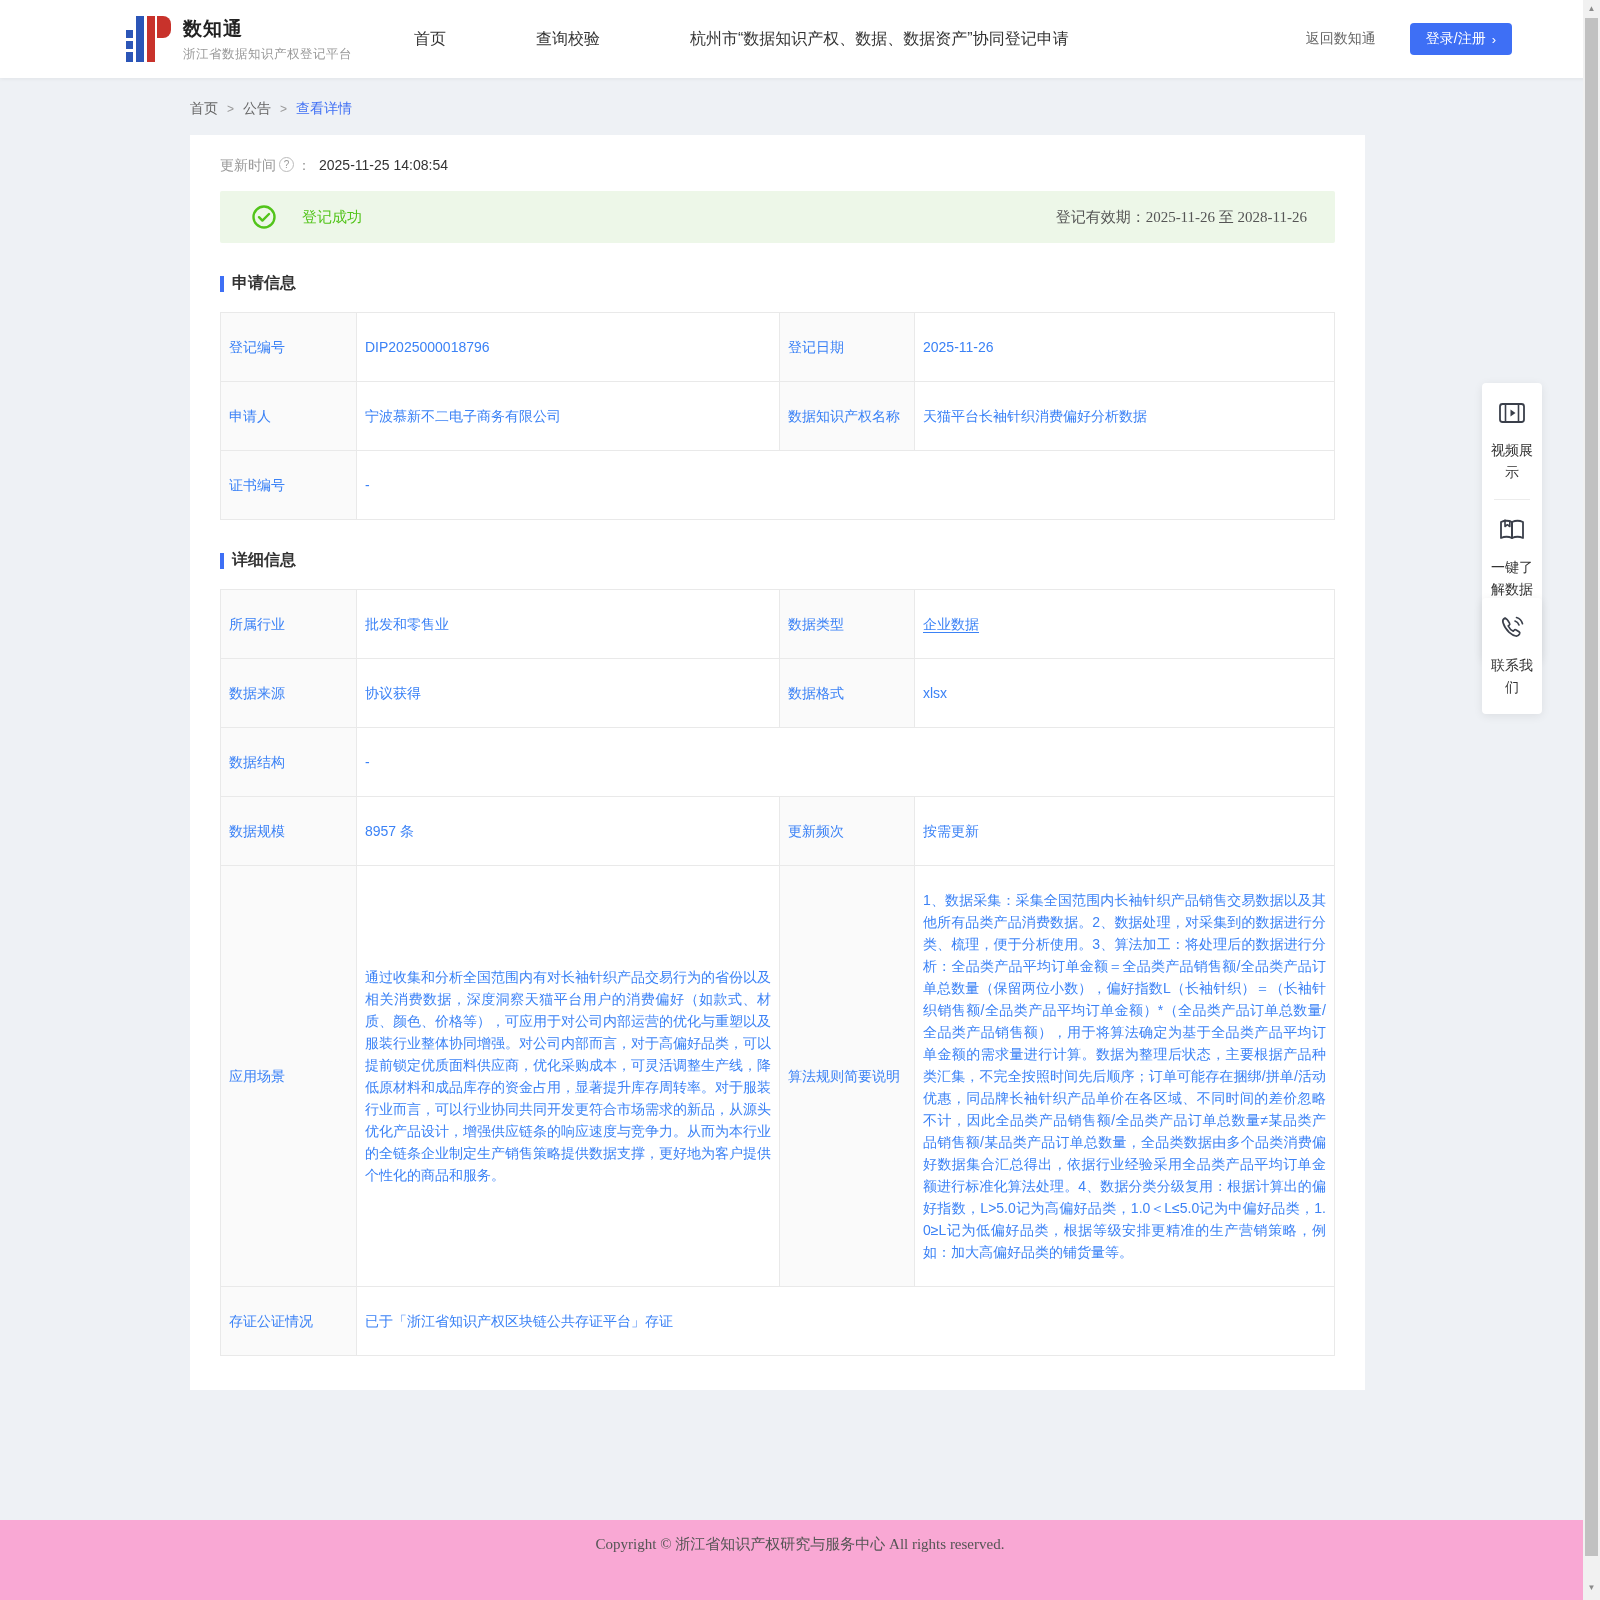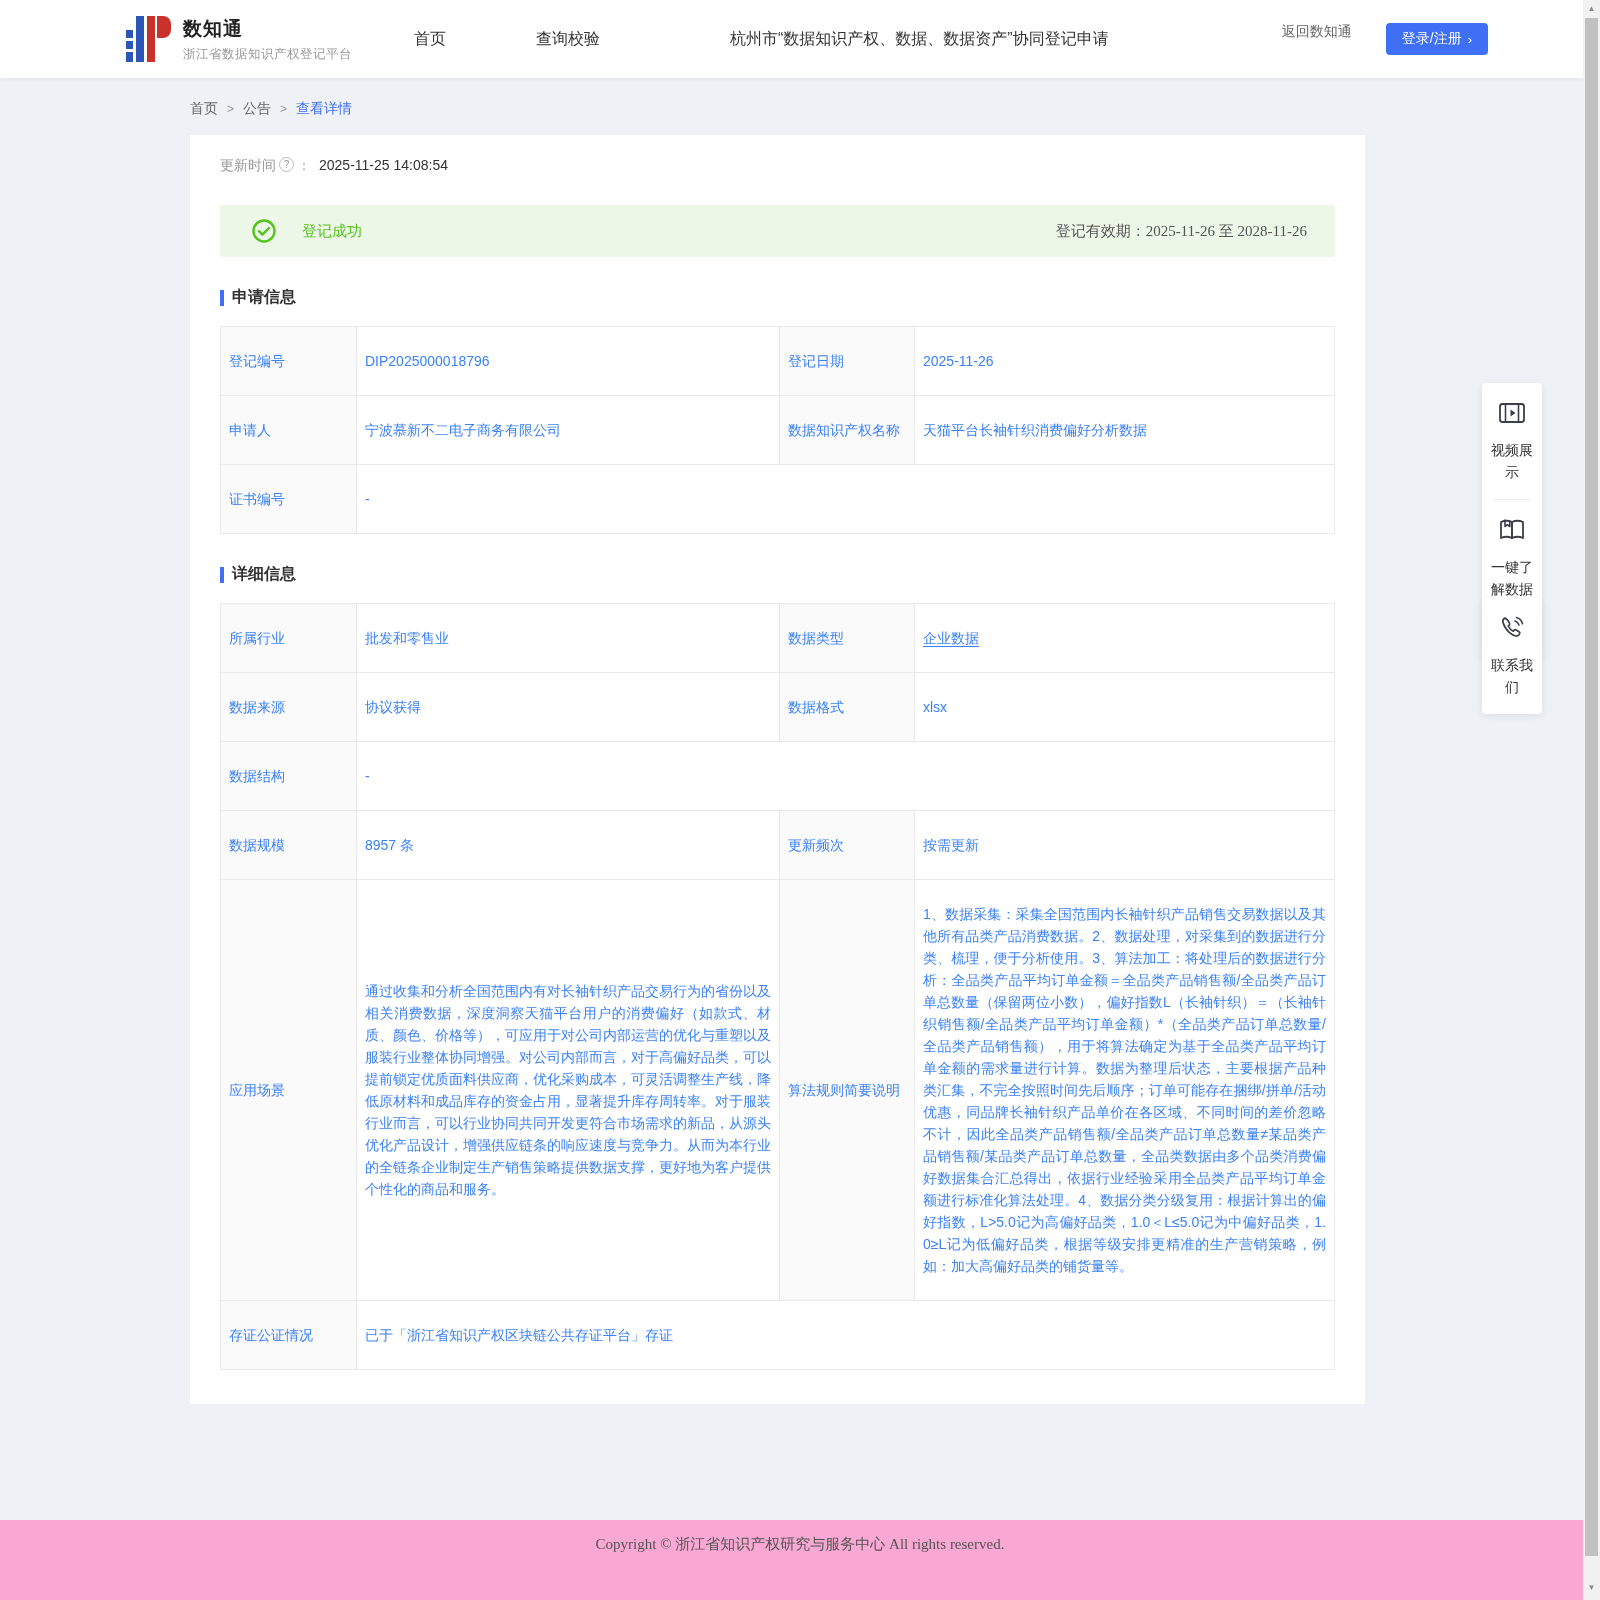--- a/index.html
+++ b/index.html
@@ -16,22 +16,22 @@
     position:absolute; top:0; left:0; width:1600px; height:78px;
     background:#fff; box-shadow:0 1px 4px rgba(0,0,0,.06);
     display:flex; align-items:center; z-index:5;
   }
   .logo-wrap { display:flex; align-items:center; margin-left:125px; }
   .logo-mark { width:46px; height:46px; margin-right:12px; }
   .logo-text .t1 { font-size:19px; font-weight:bold; color:#222; letter-spacing:1px; }
   .logo-text .t2 { font-size:12.5px; color:#999; margin-top:4px; letter-spacing:.5px; }
   .nav-items { display:flex; align-items:center; margin-left:62px; }
   .nav-item { font-size:16px; color:#333; margin-right:90px; white-space:nowrap; cursor:pointer; }
-  .nav-item.long { margin-right:0;margin-left:40px; }
-  .nav-right { margin-left:auto; margin-right:112px; display:flex; }
+  .nav-item.long { margin-right:0; }
+  .nav-right { margin-left:auto; margin-right:88px; display:flex; align-items:center; }
   .back-link { font-size:14px; color:#666; margin-right:34px; cursor:pointer; white-space:nowrap; }
   .login-btn {
     background:#3e6ff5; color:#fff; font-size:14px; border:none; cursor:pointer;
     border-radius:4px; padding:7px 16px; display:flex; align-items:center; white-space:nowrap;
   }
   .login-btn .chev { margin-left:6px; font-size:13px; }
 
   
   .breadcrumb { position:absolute; top:100px; left:190px; font-size:14px; color:#666; display:flex; align-items:center; }
   .breadcrumb .sep { margin:0 9px; color:#999; font-size:12px; }
@@ -47,21 +47,21 @@
   .update-label { color:#999; }
   .q-icon {
     display:inline-flex; align-items:center; justify-content:center;
     width:15px; height:15px; border:1px solid #bbb; border-radius:50%;
     color:#999; font-size:10px; margin:0 3px 0 3px; cursor:pointer;
   }
   .update-colon { color:#999; margin-right:8px; }
   .update-value { color:#333; font-weight:500; }
 
   .status-banner {
-    margin-top:30px; height:52px; background:#edf7e8; border-radius:2px;
+    margin-top:16px; height:52px; background:#edf7e8; border-radius:2px;
     display:flex; align-items:center; padding:0 28px 0 32px;
   }
   .check-icon { width:24px; height:24px; margin-right:26px; flex:0 0 auto; }
   .status-text { color:#52c41a; font-size:15px; }
   .validity { margin-left:auto; font-size:15px; color:#555; font-family:"Liberation Serif","DejaVu Serif",serif; }
 
   .section-title {
     display:flex; align-items:center; font-size:16px; font-weight:bold; color:#333;
     margin-top:30px; margin-bottom:18px;
   }

